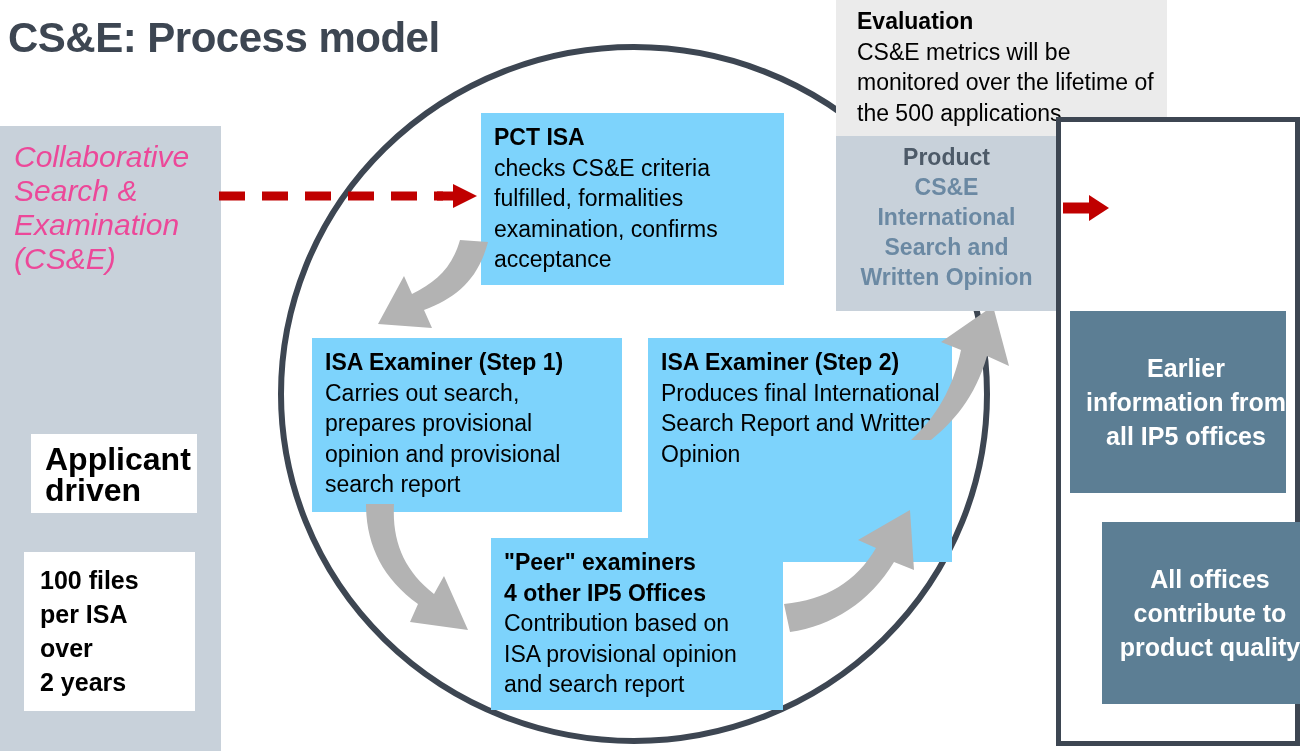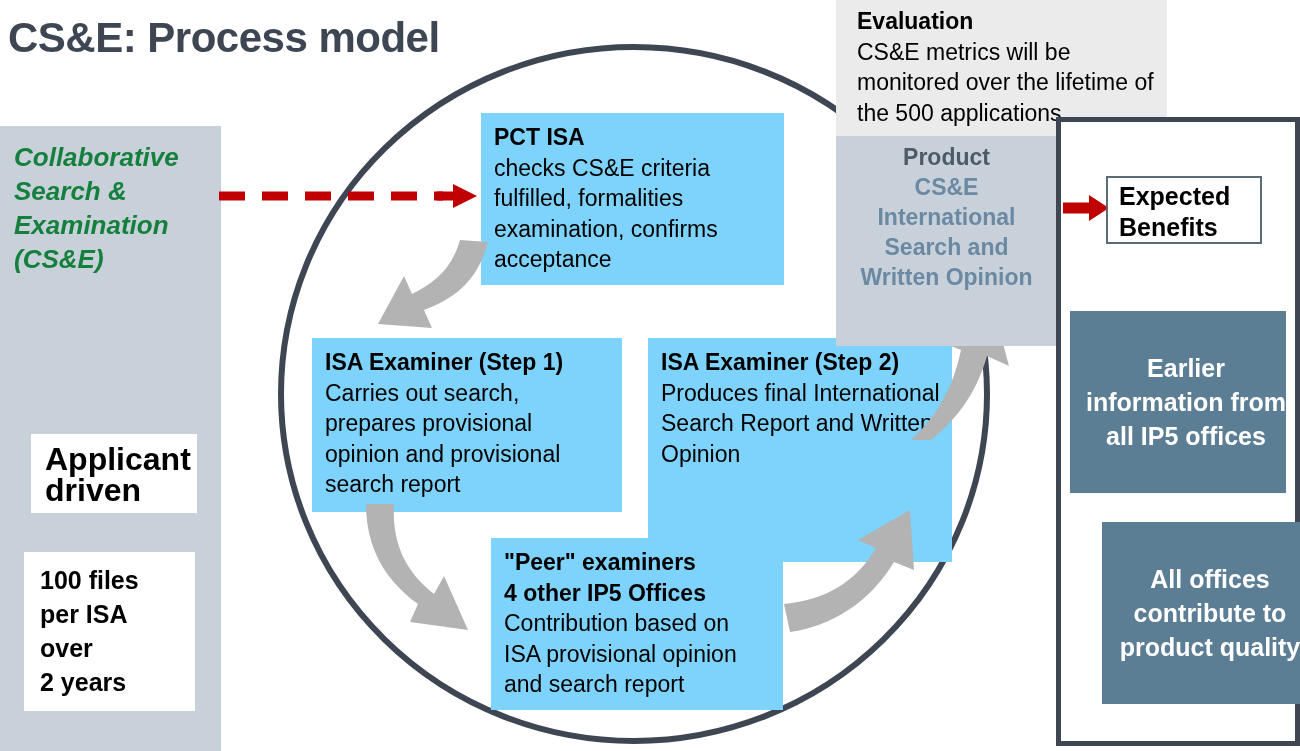--- a/index.html
+++ b/index.html
@@ -36,25 +36,25 @@
     left: 0px;
     top: 126px;
     width: 221px;
     height: 625px;
     background: #c8d1da;
   }
   #cse-label {
     left: 14px;
     top: 140px;
     width: 195px;
-    font-size: 26px;
+    font-size: 30px;
     line-height: 34px;
     font-style: italic;
-    font-weight: bold;
-    color: #15803d;
+    font-weight: normal;
+    color: #ec4899;
   }
   .white-box {
     background: #ffffff;
     box-sizing: border-box;
     font-weight: bold;
     color: #000000;
   }
   #applicant-driven-box {
     left: 31px;
     top: 434px;
@@ -119,21 +119,21 @@
     font-size: 23px;
     line-height: 30.5px;
     padding: 6px 10px 0 21px;
   }
 
   
   #box-product {
     left: 836px;
     top: 136px;
     width: 221px;
-    height: 210px;
+    height: 175px;
     background: #c8d1da;
     box-sizing: border-box;
     text-align: center;
     font-size: 23px;
     line-height: 30px;
     font-weight: bold;
     padding-top: 6px;
   }
   #product-heading { color: #4d5a68; }
   #product-body    { color: #6b89a3; }
@@ -279,24 +279,20 @@
   </div>
 
   <div class="abs" id="right-panel"></div>
   <div class="abs" id="right-panel-left-edge"></div>
 
   <svg class="abs" id="benefits-arrow" viewBox="0 0 46 32">
     <line x1="0" y1="16" x2="28" y2="16" stroke="#c00000" stroke-width="11"></line>
     <polygon points="26,3 46,16 26,29" fill="#c00000"></polygon>
   </svg>
 
-  <div class="abs" id="box-expected-benefits">
-    <div>Expected</div>
-    <div>Benefits</div>
-  </div>
 
   <div class="abs benefit-box" id="box-benefit-1">
     <span>Earlier information from all IP5 offices</span>
   </div>
 
   <div class="abs benefit-box" id="box-benefit-2">
     <span>All offices contribute to product quality</span>
   </div>
 
 </div>

